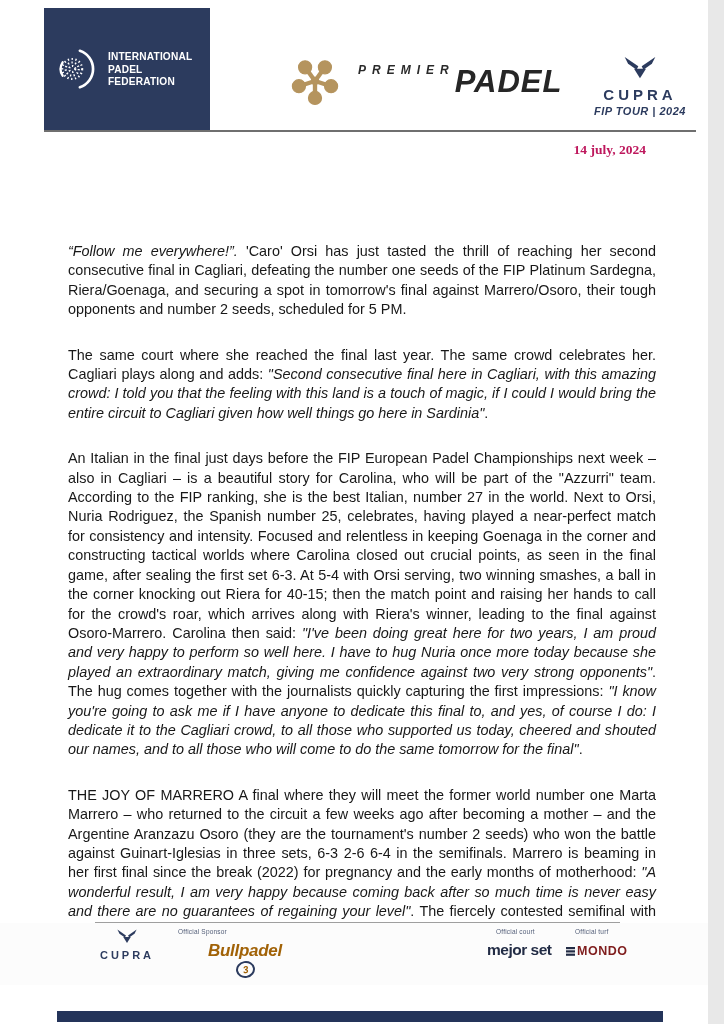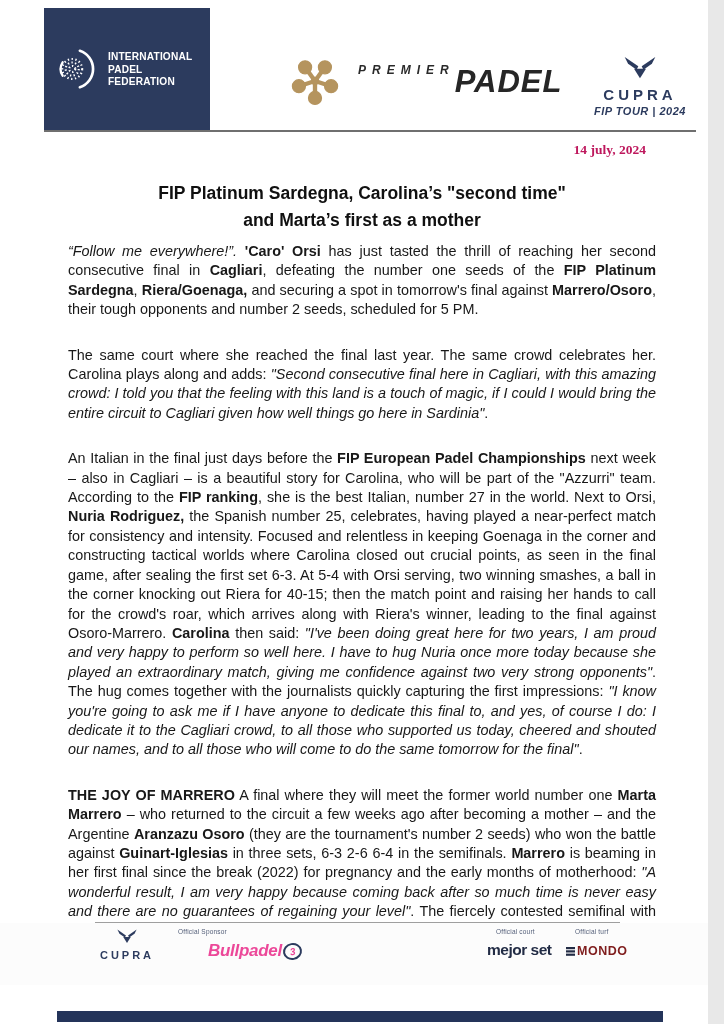--- a/index.html
+++ b/index.html
@@ -22,31 +22,31 @@
 
   .date-line{position:absolute;top:142px;right:62px;font-family:"Liberation Serif",serif;
              font-weight:bold;font-size:13.5px;color:#be185d;}
 
   
   .doc-title{position:absolute;top:180px;left:0;width:724px;text-align:center;
              font-size:17.5px;font-weight:bold;line-height:27px;color:#101010;}
   .body-text{position:absolute;top:242px;left:68px;width:588px;
              font-size:14.4px;line-height:19.4px;text-align:justify;}
   .body-text p{margin:0 0 26px 0;}
-  .body-text b{font-weight:bold;}
+  .body-text b{font-weight:normal;}
   .body-text i{font-style:italic;}
 
   
   .footer-band{position:absolute;left:0;top:923px;width:724px;height:62px;background:#fcfcfc;}
   .footer-rule{position:absolute;left:95px;top:922px;width:525px;height:1px;background:#9f9f9f;}
   .sp-label{position:absolute;font-size:6.5px;color:#55607a;letter-spacing:.2px;}
   .cupra-foot{position:absolute;left:93px;top:929px;width:68px;text-align:center;color:#2c3b5e;}
   .cupra-foot-word{font-size:11px;font-weight:bold;letter-spacing:3px;margin-top:1px;}
-  .bullpadel{position:absolute;left:208px;top:941px;color:#ec4899;font-style:italic;
-             font-weight:900;font-size:17px;letter-spacing:-0.3px;display:flex;align-items:center;}
+  .bullpadel{position:absolute;left:208px;top:941px;color:#a16207;font-style:italic;
+             font-weight:900;font-size:17px;letter-spacing:-0.3px;display:flex;align-items:center;flex-direction:column;}
   .bp-badge{display:inline-block;width:15px;height:13px;border:2px solid #2c3b5e;border-radius:50%;
             font-size:10px;line-height:13px;text-align:center;font-weight:900;margin-left:1px;
             transform:rotate(-10deg);}
   .mejorset{position:absolute;left:487px;top:941px;color:#222c45;font-weight:bold;
             font-size:15.5px;letter-spacing:-0.5px;text-align:right;}
   .mondo{position:absolute;left:566px;top:944px;color:#7f1d1d;font-weight:800;
          font-size:12.5px;letter-spacing:.5px;display:flex;align-items:center;gap:2px;}
 
   .bottom-bar{position:absolute;left:57px;top:1011px;width:606px;height:11px;background:#24345a;}
 </style>
@@ -103,28 +103,24 @@
       </g>
     </svg>
     <div class="cupra-word">CUPRA</div>
     <div class="cupra-tour">FIP TOUR | 2024</div>
   </div>
 
   <div class="header-rule"></div>
 
   <div class="date-line">14 july, 2024</div>
 
-  <div class="doc-title">
-    <div>FIP Platinum Sardegna, Carolina’s "second time"</div>
-    <div>and Marta’s first as a mother</div>
-  </div>
 
   <div class="body-text">
     <p><i>“Follow me everywhere!”. </i><b>'Caro' Orsi</b><span> has just tasted the thrill of reaching her second consecutive final in </span><b>Cagliari</b><span>, defeating the number one seeds of the </span><b>FIP Platinum Sardegna</b><span>, </span><b>Riera/Goenaga,</b><span> and securing a spot in tomorrow's final against </span><b>Marrero/Osoro</b><span>, their tough opponents and number 2 seeds, scheduled for 5 PM.</span></p>
-    <p><span>The same court where she reached the final last year. The same crowd celebrates her. Carolina plays along and adds: </span><i>"Second consecutive final here in Cagliari, with this amazing crowd: I told you that the feeling with this land is a touch of magic, if I could I would bring the entire circuit to Cagliari given how well things go here in Sardinia"</i><span>.</span></p>
+    <p><span>The same court where she reached the final last year. The same crowd celebrates her. Cagliari plays along and adds: </span><i>"Second consecutive final here in Cagliari, with this amazing crowd: I told you that the feeling with this land is a touch of magic, if I could I would bring the entire circuit to Cagliari given how well things go here in Sardinia"</i><span>.</span></p>
     <p><span>An Italian in the final just days before the </span><b>FIP European Padel Championships</b><span> next week – also in Cagliari – is a beautiful story for Carolina, who will be part of the "Azzurri" team. According to the </span><b>FIP ranking</b><span>, she is the best Italian, number 27 in the world. Next to Orsi, </span><b>Nuria Rodriguez,</b><span> the Spanish number 25, celebrates, having played a near-perfect match for consistency and intensity. Focused and relentless in keeping Goenaga in the corner and constructing tactical worlds where Carolina closed out crucial points, as seen in the final game, after sealing the first set 6-3. At 5-4 with Orsi serving, two winning smashes, a ball in the corner knocking out Riera for 40-15; then the match point and raising her hands to call for the crowd's roar, which arrives along with Riera's winner, leading to the final against Osoro-Marrero. </span><b>Carolina</b><span> then said: </span><i>"I've been doing great here for two years, I am proud and very happy to perform so well here. I have to hug Nuria once more today because she played an extraordinary match, giving me confidence against two very strong opponents"</i><span>. The hug comes together with the journalists quickly capturing the first impressions: </span><i>"I know you're going to ask me if I have anyone to dedicate this final to, and yes, of course I do: I dedicate it to the Cagliari crowd, to all those who supported us today, cheered and shouted our names, and to all those who will come to do the same tomorrow for the final"</i><span>.</span></p>
     <p><b>THE JOY OF MARRERO</b><span> A final where they will meet the former world number one </span><b>Marta Marrero</b><span> – who returned to the circuit a few weeks ago after becoming a mother – and the Argentine </span><b>Aranzazu Osoro</b><span> (they are the tournament's number 2 seeds) who won the battle against </span><b>Guinart-Iglesias</b><span> in three sets, 6-3 2-6 6-4 in the semifinals. </span><b>Marrero</b><span> is beaming in her first final since the break (2022) for pregnancy and the early months of motherhood: </span><i>"A wonderful result, I am very happy because coming back after so much time is never easy and there are no guarantees of regaining your level"</i><span>. The fiercely contested semifinal with the</span></p>
   </div>
 
   <div class="footer-band"></div>
   <div class="footer-rule"></div>
 
   <div class="cupra-foot">
     <svg width="22" height="15" viewBox="0 0 40 28">
       <g fill="#2c3b5e">

